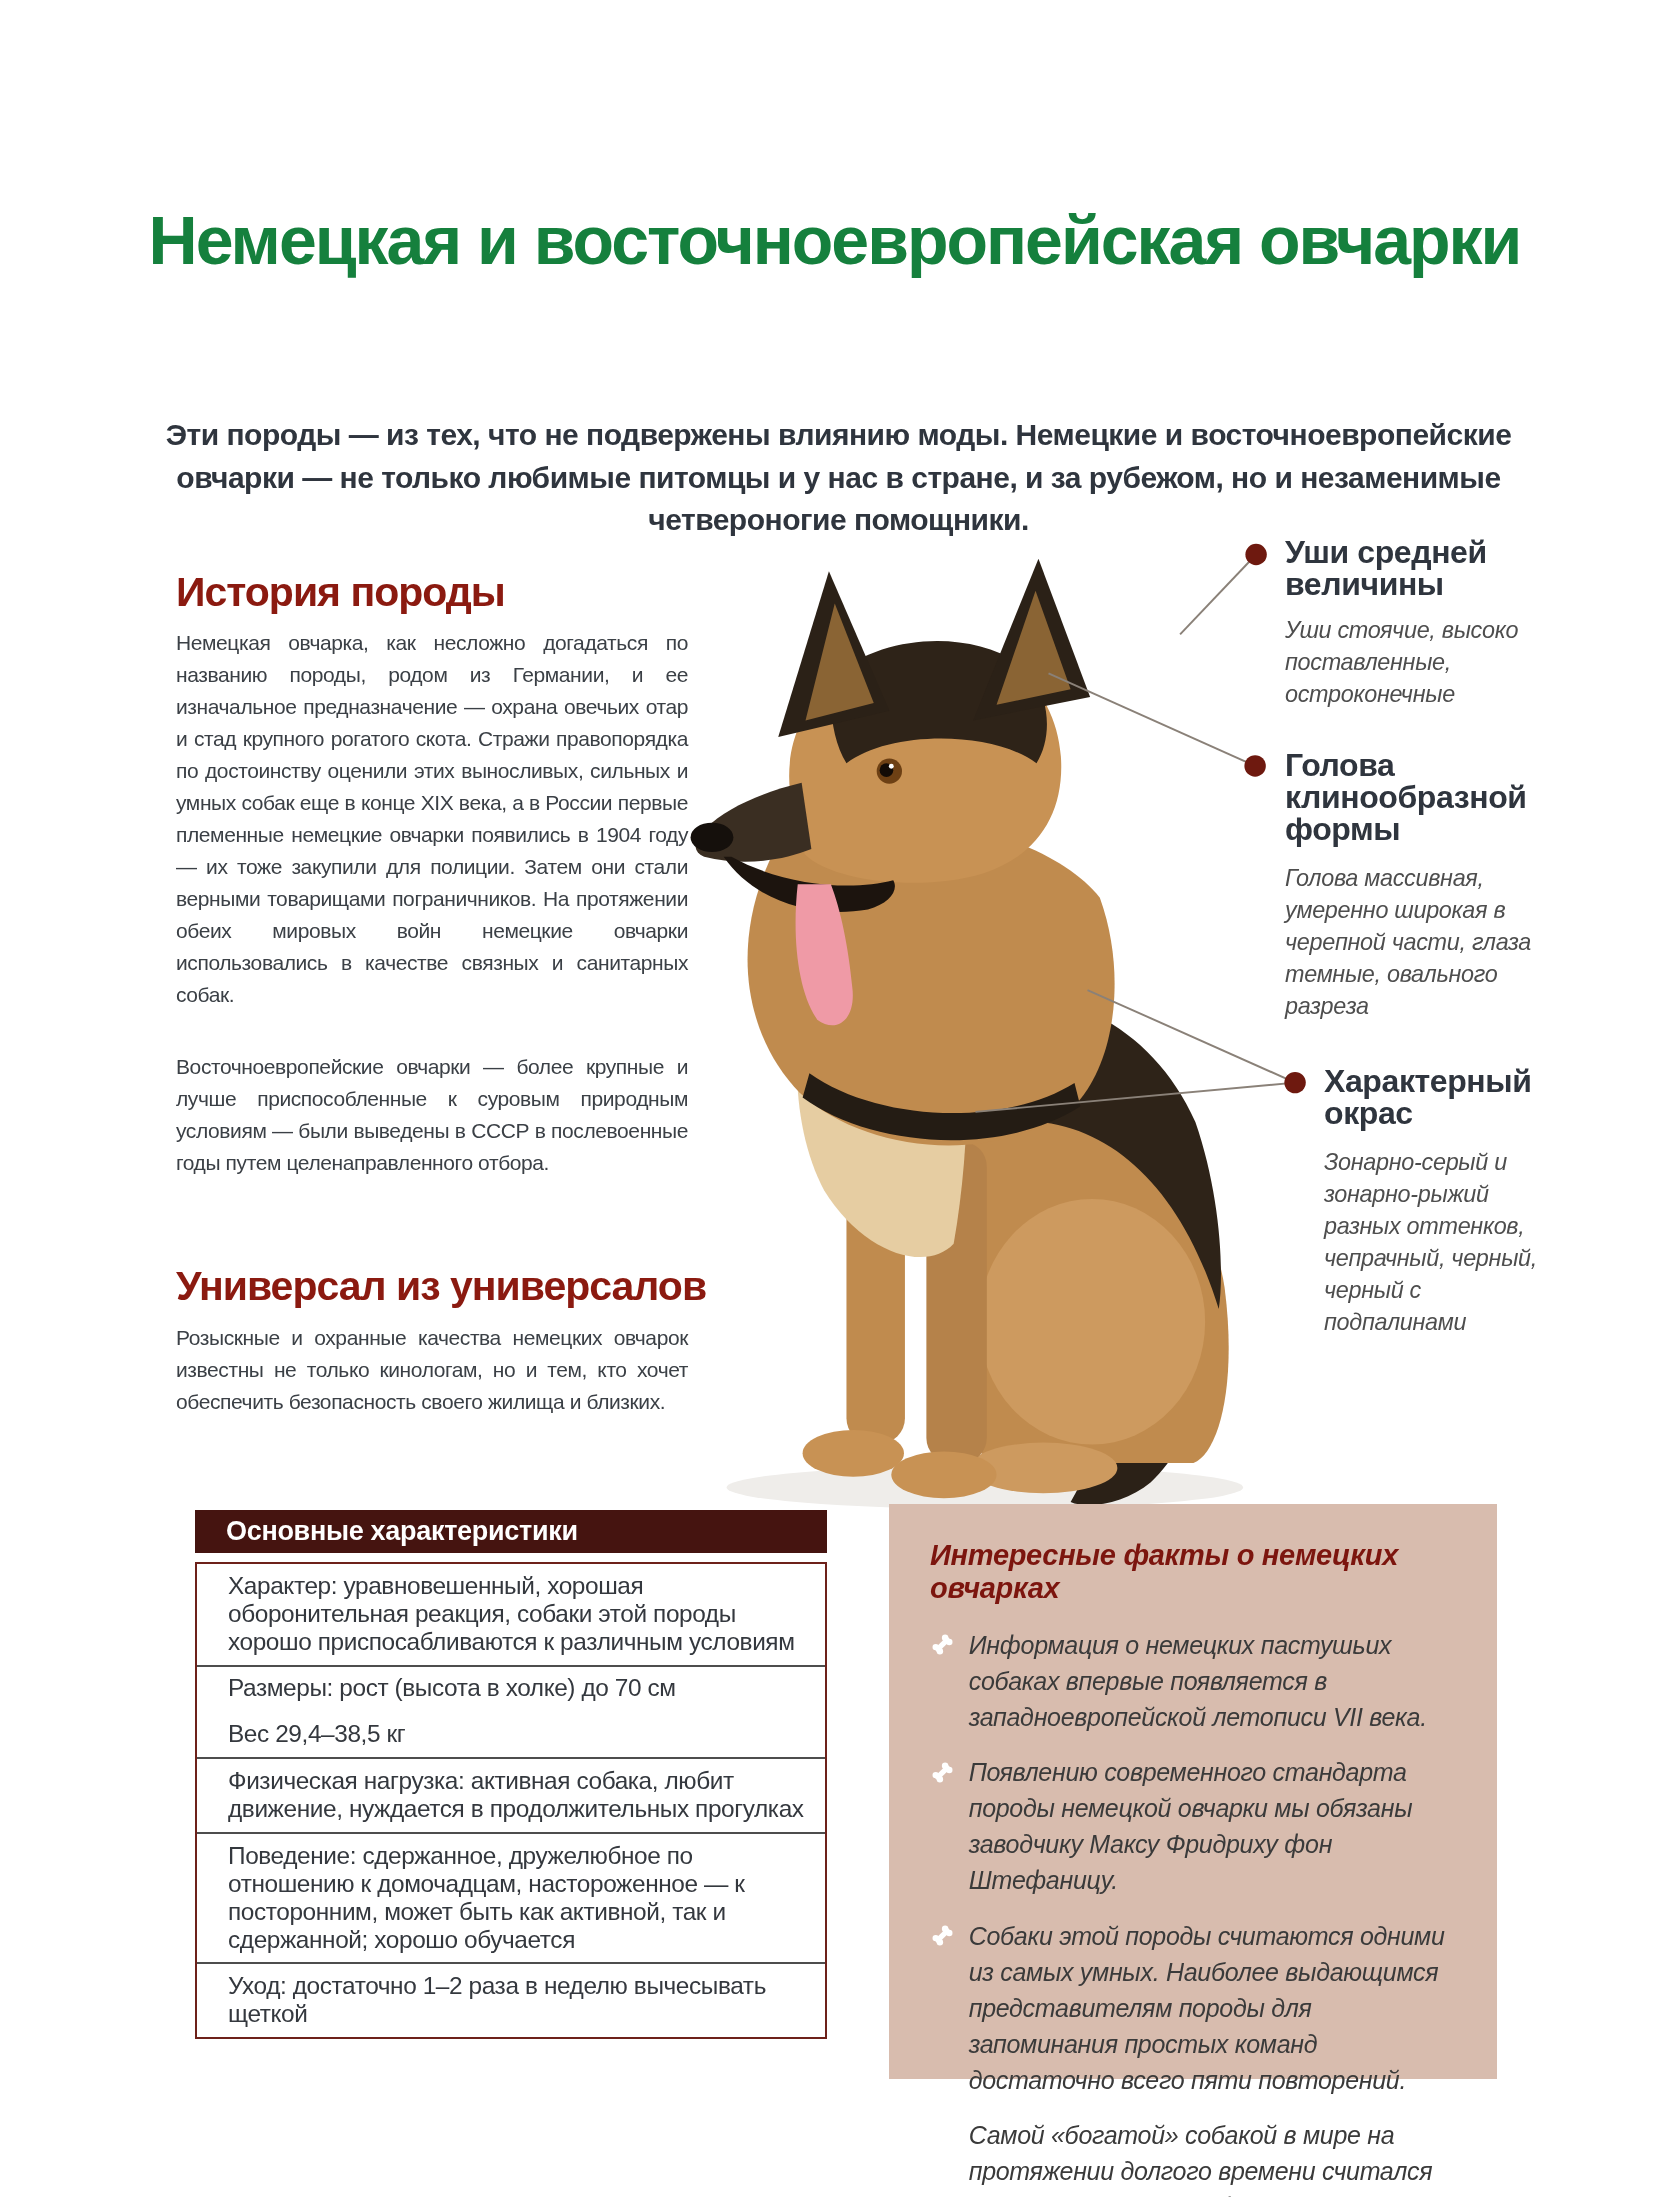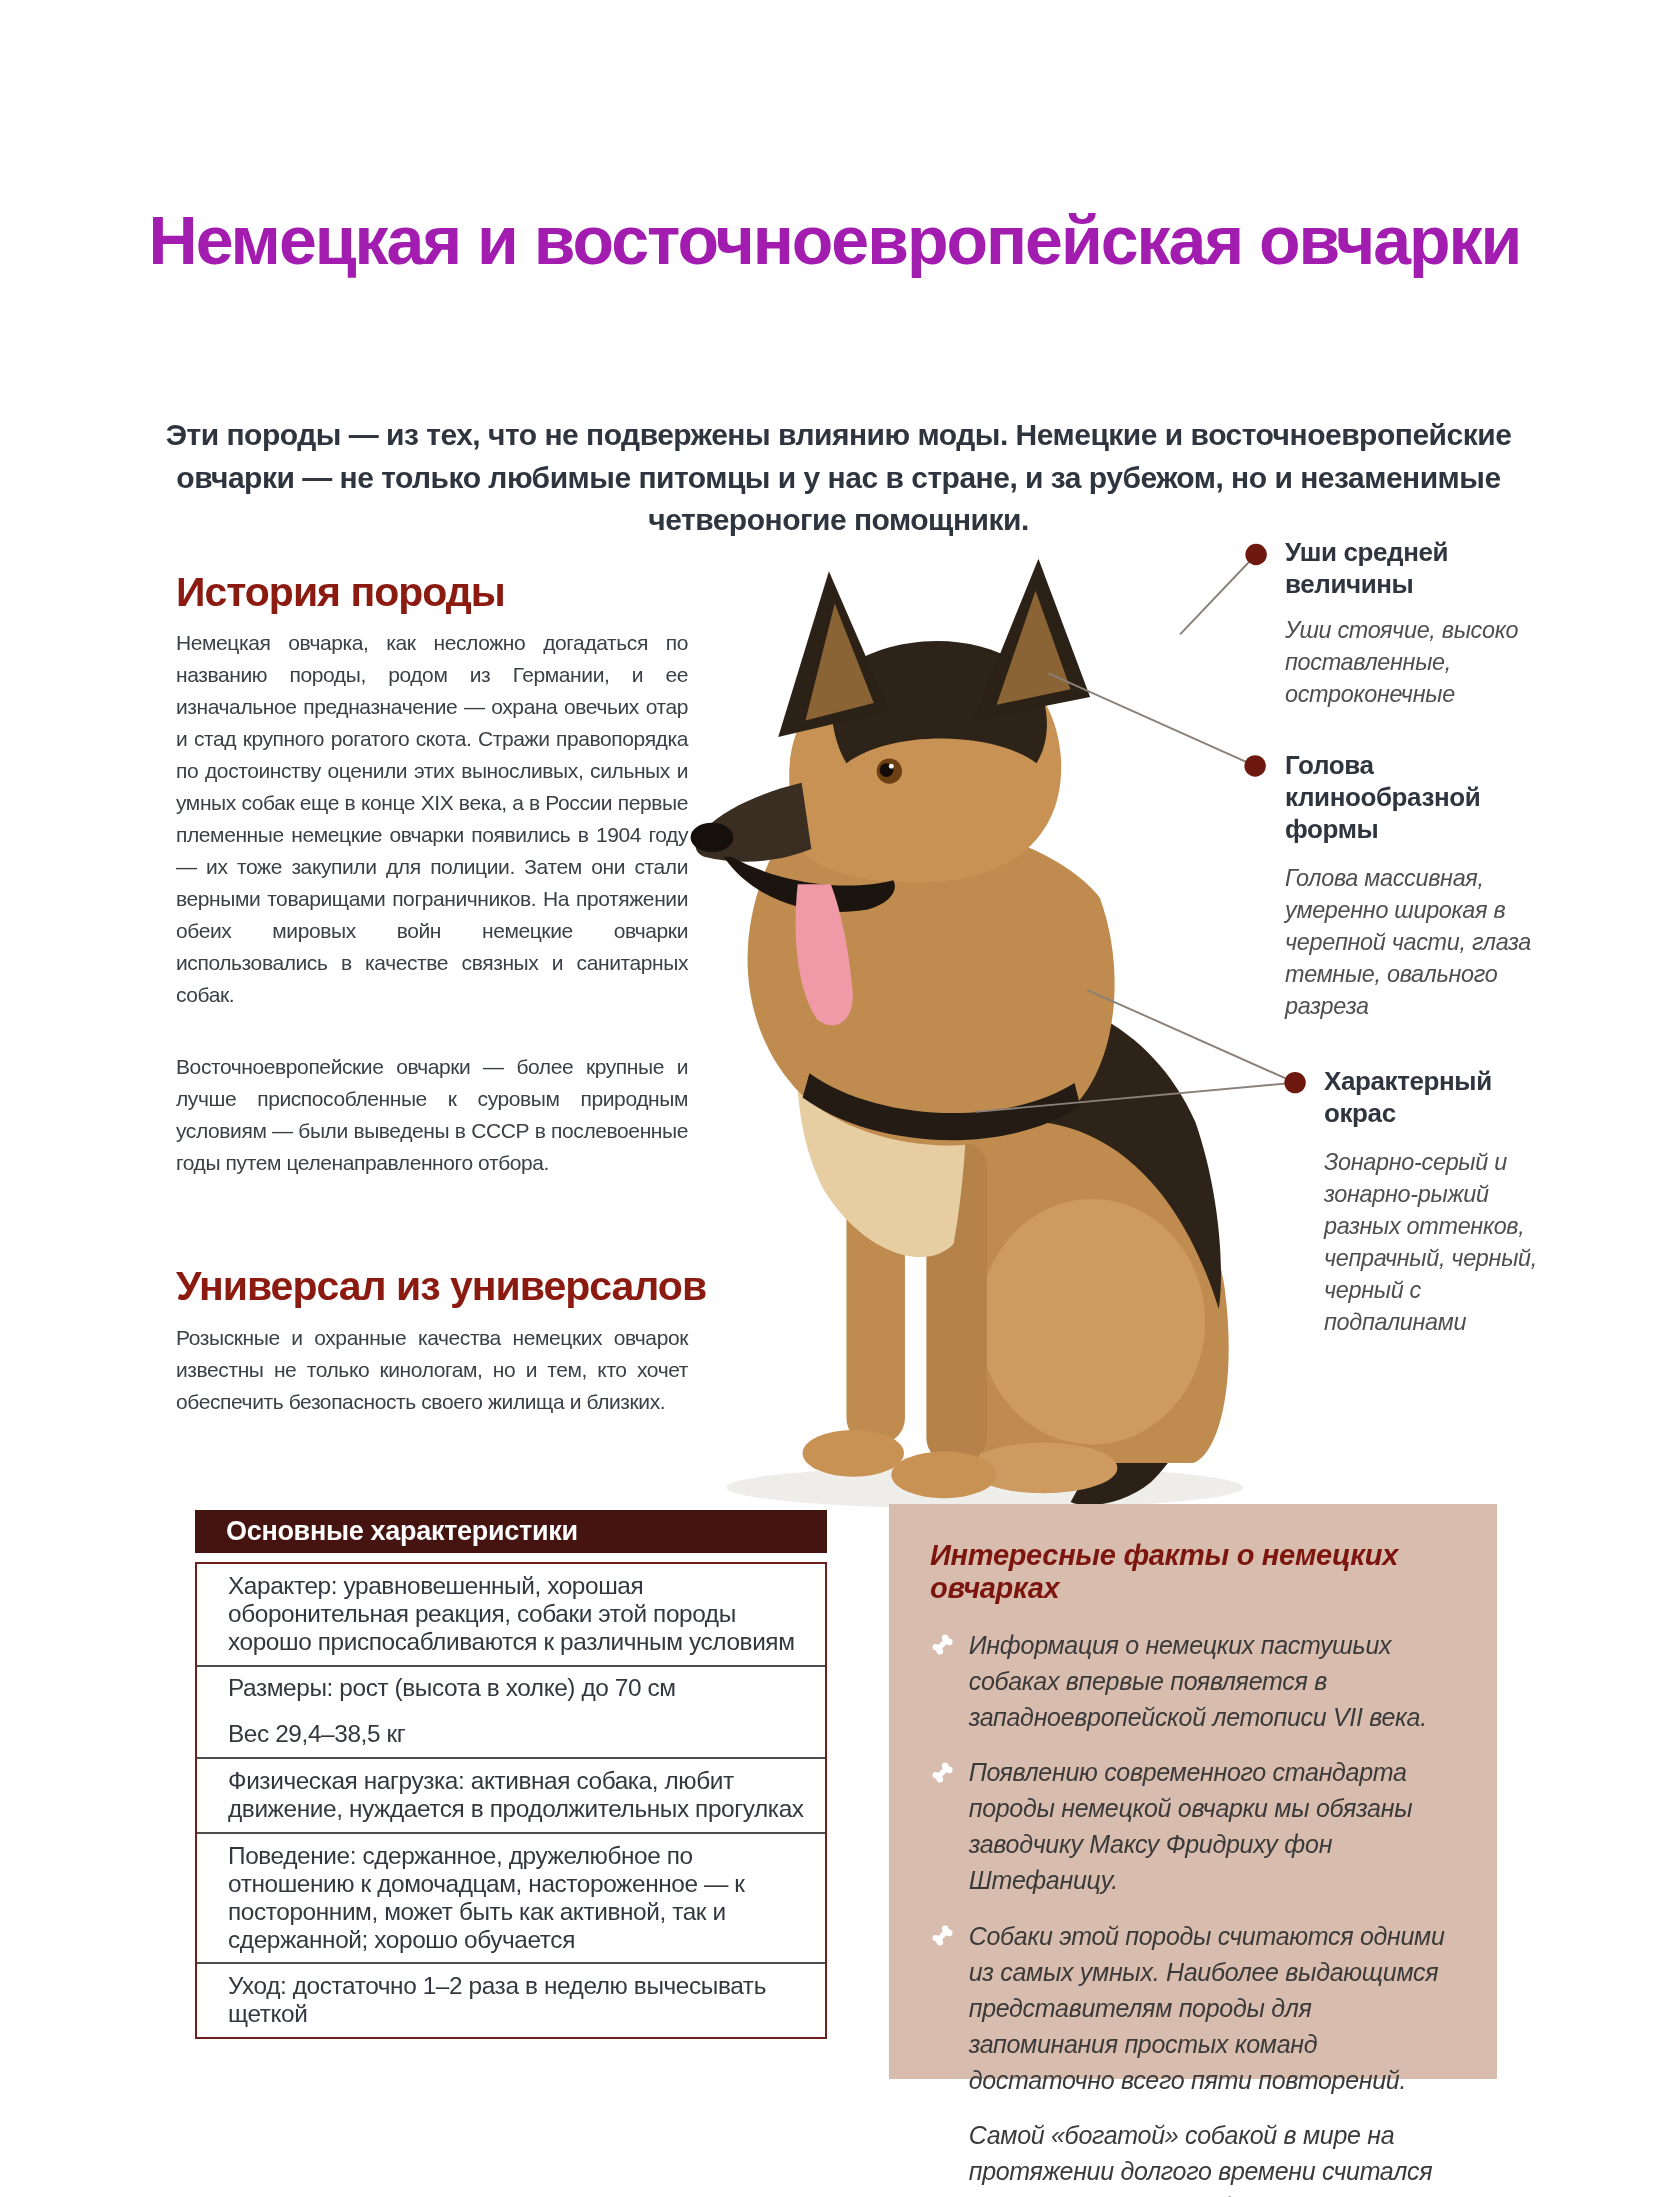--- a/index.html
+++ b/index.html
@@ -4,39 +4,39 @@
 <style>
   html,body{margin:0;padding:0;background:#fff;}
   .page{
     position:relative;width:1675px;height:2197px;background:#ffffff;
     font-family:"Liberation Sans",sans-serif;color:#33383f;overflow:hidden;
   }
   
   .main-title{
     position:absolute;top:203px;left:137px;width:1395px;
     text-align:center;font-size:68px;font-weight:bold;line-height:1.1;
-    color:#a21caf;letter-spacing:-2px;
+    color:#15803d;letter-spacing:-2px;
   }
   .intro{
     position:absolute;top:414px;left:141px;width:1395px;
     text-align:center;font-size:30px;font-weight:bold;line-height:1.42;
     color:#2f353e;letter-spacing:-0.5px;
   }
   .red-heading{
     position:absolute;left:176px;font-size:41px;font-weight:bold;
     color:#8b1a10;letter-spacing:-1px;
   }
   .body-par{
     position:absolute;left:176px;width:512px;
     font-size:21px;line-height:32px;color:#3b4046;
     text-align:justify;letter-spacing:-0.4px;
   }
   
   .callout-title{
-    position:absolute;font-size:26px;font-weight:bold;line-height:32px;
+    position:absolute;font-size:32px;font-weight:bold;line-height:32px;
     color:#2f353e;letter-spacing:-0.4px;
   }
   .callout-desc{
     position:absolute;font-size:23.4px;font-style:italic;line-height:32px;
     color:#4e4e4e;letter-spacing:-0.3px;
   }
   .callout-lines{position:absolute;left:878px;top:527px;width:458px;height:624px;}
   
   .char-header{
     position:absolute;left:195px;top:1510px;width:632px;height:43px;

